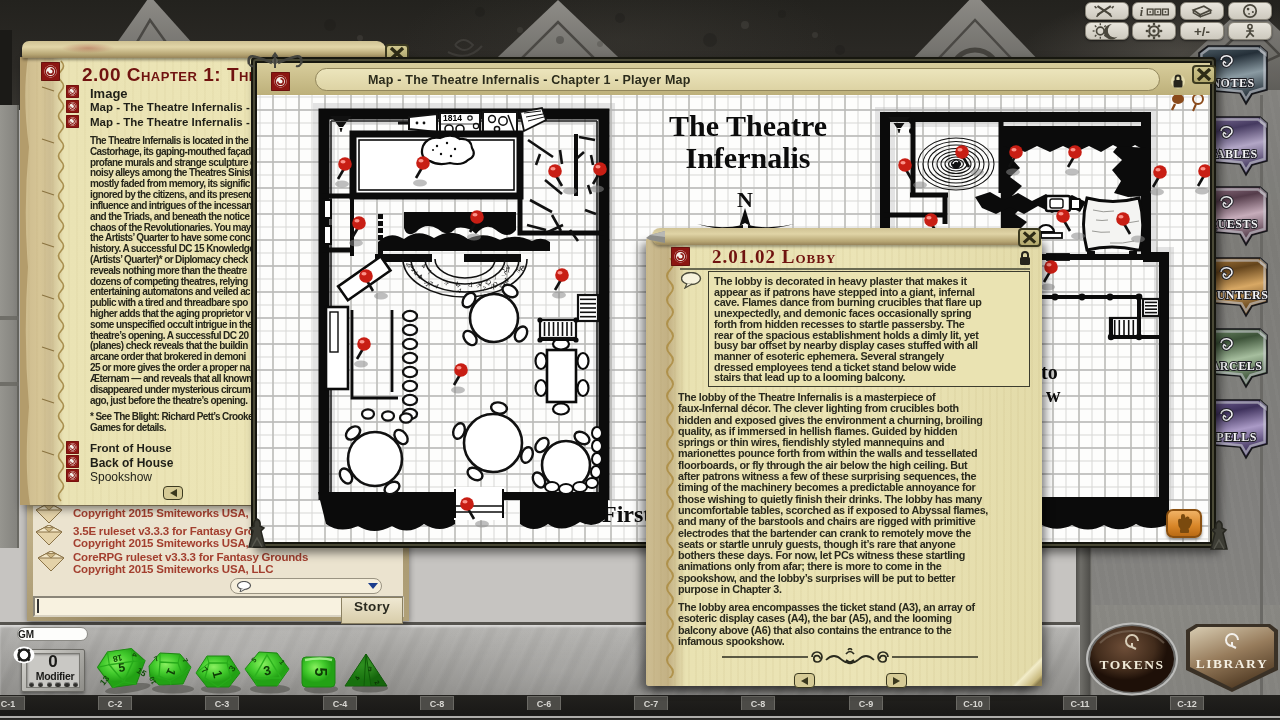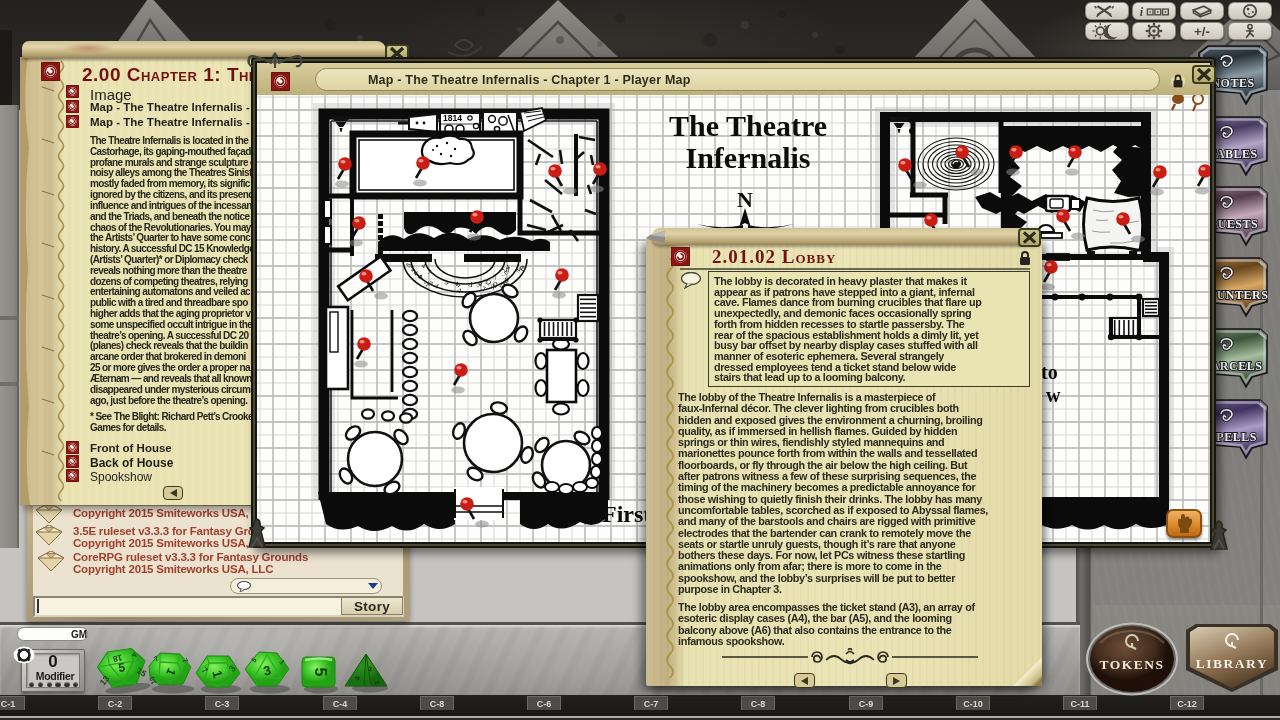--- a/index.html
+++ b/index.html
@@ -354,21 +354,21 @@
 
 <div style="position:absolute;left:230px;top:578px;width:152px;height:16px;background:#f5eedb;border:1px solid #9a9382;border-radius:8px"></div>
 <svg style="position:absolute;left:237px;top:581px" width="16" height="11" viewBox="0 0 16 11">
       <ellipse cx="7" cy="4.5" rx="6.5" ry="4" fill="#fff" stroke="#555" stroke-width="1.2"></ellipse>
       <path d="M4 8 L3 11 L8 8.4" fill="#fff" stroke="#555" stroke-width="1"></path>
     </svg>
 <div style="position:absolute;left:368px;top:583px;width:0;height:0;border-left:5px solid transparent;border-right:5px solid transparent;border-top:6px solid #1a3c8c"></div>
 
 <div style="position:absolute;left:33px;top:596px;width:371px;height:21px;background:#f8f2e0;border:2px solid #8a8578;border-right-color:#d8d2c2;border-bottom-color:#d8d2c2"></div>
 <div style="position:absolute;left:37px;top:599px;width:2px;height:14px;background:#333"></div>
-<div style="position:absolute;left:341px;top:597px;width:62px;height:18px;background:linear-gradient(180deg,#efe8d2,#d8cdaa);border:1px solid #8a8062;color:#2a2a20;font-weight:bold;font-size:13.5px;text-align:center;line-height:18px;letter-spacing:0.3px">Story</div>
+<div style="position:absolute;left:341px;top:597px;width:62px;height:27px;background:linear-gradient(180deg,#efe8d2,#d8cdaa);border:1px solid #8a8062;color:#2a2a20;font-weight:bold;font-size:13.5px;text-align:center;line-height:18px;letter-spacing:0.3px">Story</div>
 
 <div style="position:absolute;left:20px;top:41px;width:390px;height:466px">
 
 <div style="position:absolute;left:0;top:16px;width:390px;height:448px;background:repeating-linear-gradient(90deg,rgba(140,115,50,0.04) 0 2px,rgba(0,0,0,0) 2px 8px),linear-gradient(90deg,#cbb98c 0px,#d6c596 20px,#cdbd92 30px,#eae3b4 44px,#ece5b6 60%,#e5ddab);border-radius:2px 2px 10px 4px;box-shadow:3px 4px 8px rgba(0,0,0,0.45)"></div>
 
 <svg style="position:absolute;left:0;top:16px" width="48" height="448" viewBox="0 0 48 448">
 <path d="M8 0 Q2 40 9 90 Q3 150 8 210 Q3 280 9 350 Q4 410 10 448 L0 448 L0 0 Z" fill="#b39c6b"></path>
 <g stroke="#a98f4e" stroke-width="1.6" fill="none">
           <path d="M41 4 q5 5 0 10 q-5 5 0 10 M41 24 q5 5 0 10 q-5 5 0 10 M41 44 q5 5 0 10 q-5 5 0 10 M41 64 q5 5 0 10 q-5 5 0 10 M41 84 q5 5 0 10 q-5 5 0 10 M41 104 q5 5 0 10 q-5 5 0 10 M41 124 q5 5 0 10 q-5 5 0 10 M41 144 q5 5 0 10 q-5 5 0 10 M41 164 q5 5 0 10 q-5 5 0 10 M41 184 q5 5 0 10 q-5 5 0 10 M41 204 q5 5 0 10 q-5 5 0 10 M41 224 q5 5 0 10 q-5 5 0 10 M41 244 q5 5 0 10 q-5 5 0 10 M41 264 q5 5 0 10 q-5 5 0 10 M41 284 q5 5 0 10 q-5 5 0 10 M41 304 q5 5 0 10 q-5 5 0 10 M41 324 q5 5 0 10 q-5 5 0 10 M41 344 q5 5 0 10 q-5 5 0 10 M41 364 q5 5 0 10 q-5 5 0 10 M41 384 q5 5 0 10 q-5 5 0 10 M41 404 q5 5 0 10 q-5 5 0 10 M41 424 q5 5 0 10 q-5 5 0 10"></path>
         </g>
@@ -400,21 +400,21 @@
       <path d="M10 4.5 a5.5 5.5 0 1 0 5.5 5.5 c0 -3 -2.5 -5.5 -5.5 -5.5 m0 2.5 a3 3 0 1 1 -3 3" fill="none" stroke="#8c1612" stroke-width="1.6"></path>
     </svg>
 
 <div style="position:absolute;left:82px;top:64px;font-family:Liberation Sans, sans-serif;font-variant:small-caps;font-size:19px;font-weight:bold;color:#701310;letter-spacing:0.5px">2.00 Chapter 1: The</div>
 
 <svg style="position:absolute;left:66px;top:85px" width="13" height="13" viewBox="0 0 20 20">
       <rect x="0" y="0" width="20" height="20" rx="2" fill="#8c1612" stroke="#4a0a08" stroke-width="1"></rect>
       <circle cx="10" cy="10" r="6.5" fill="#f4f0ea"></circle>
       <path d="M10 4.5 a5.5 5.5 0 1 0 5.5 5.5 c0 -3 -2.5 -5.5 -5.5 -5.5 m0 2.5 a3 3 0 1 1 -3 3" fill="none" stroke="#8c1612" stroke-width="1.6"></path>
     </svg>
-<div style="position:absolute;left:90px;top:86px;font-size:15px;font-weight:normal;color:#1f1f18">Image</div>
+<div style="position:absolute;left:90px;top:86px;font-size:13px;font-weight:bold;color:#1f1f18">Image</div>
 <svg style="position:absolute;left:66px;top:100px" width="13" height="13" viewBox="0 0 20 20">
       <rect x="0" y="0" width="20" height="20" rx="2" fill="#8c1612" stroke="#4a0a08" stroke-width="1"></rect>
       <circle cx="10" cy="10" r="6.5" fill="#f4f0ea"></circle>
       <path d="M10 4.5 a5.5 5.5 0 1 0 5.5 5.5 c0 -3 -2.5 -5.5 -5.5 -5.5 m0 2.5 a3 3 0 1 1 -3 3" fill="none" stroke="#8c1612" stroke-width="1.6"></path>
     </svg>
 <div style="position:absolute;left:90px;top:101px;font-size:11.5px;font-weight:bold;color:#1f1f18">Map - The Theatre Infernalis - Play</div>
 <svg style="position:absolute;left:66px;top:115px" width="13" height="13" viewBox="0 0 20 20">
       <rect x="0" y="0" width="20" height="20" rx="2" fill="#8c1612" stroke="#4a0a08" stroke-width="1"></rect>
       <circle cx="10" cy="10" r="6.5" fill="#f4f0ea"></circle>
       <path d="M10 4.5 a5.5 5.5 0 1 0 5.5 5.5 c0 -3 -2.5 -5.5 -5.5 -5.5 m0 2.5 a3 3 0 1 1 -3 3" fill="none" stroke="#8c1612" stroke-width="1.6"></path>
@@ -1209,21 +1209,21 @@
 </g>
 </svg>
 
 <div class="khaki" style="left:794px;top:673px;width:21px;height:15px;border-width:1px;background:#d6cb96">
       <div style="width:0;height:0;border-top:4px solid transparent;border-bottom:4px solid transparent;border-right:7px solid #3a381e"></div>
     </div>
 <div class="khaki" style="left:886px;top:673px;width:21px;height:15px;border-width:1px;background:#d6cb96">
       <div style="width:0;height:0;border-top:4px solid transparent;border-bottom:4px solid transparent;border-left:7px solid #3a381e"></div>
     </div>
 
-<div style="position:absolute;left:17px;top:627px;width:71px;height:14px;background:#fdfdfb;border-radius:7px;border:1px solid #8a8984;color:#1a1a18;font-size:10px;font-weight:bold;text-align:right;line-height:13px">GM</div>
+<div style="position:absolute;left:17px;top:627px;width:71px;height:14px;background:#fdfdfb;border-radius:7px;border:1px solid #8a8984;color:#1a1a18;font-size:10px;font-weight:bold;text-align:left;line-height:13px">GM</div>
 
 <div style="position:absolute;left:21px;top:649px;width:64px;height:43px;background:linear-gradient(135deg,#d8d7d2,#8e8d88);border:1px solid #6a6964;border-radius:2px;box-shadow:0 2px 3px rgba(0,0,0,0.35)"></div>
 <div style="position:absolute;left:26px;top:653px;width:54px;height:35px;background:#c9c8c4;border:1px solid #7a7974;box-shadow:inset 1px 1px 2px rgba(0,0,0,0.3)"></div>
 <div style="position:absolute;left:26px;top:652px;width:54px;text-align:center;font-size:17px;font-weight:bold;color:#1a1a18">0</div>
 <div style="position:absolute;left:26px;top:670px;width:58px;text-align:center;font-size:10.5px;font-weight:bold;color:#1a1a18;letter-spacing:-0.3px">Modifier</div>
 <div style="position:absolute;left:29px;top:682px;width:50px;display:flex;gap:3.4px">
       <div style="width:5.4px;height:5.4px;border-radius:50%;background:#2e2d2a;box-shadow:inset 0 1px 1px rgba(255,255,255,0.5)"></div>
       <div style="width:5.4px;height:5.4px;border-radius:50%;background:#2e2d2a;box-shadow:inset 0 1px 1px rgba(255,255,255,0.5)"></div>
       <div style="width:5.4px;height:5.4px;border-radius:50%;background:#2e2d2a;box-shadow:inset 0 1px 1px rgba(255,255,255,0.5)"></div>
       <div style="width:5.4px;height:5.4px;border-radius:50%;background:#2e2d2a;box-shadow:inset 0 1px 1px rgba(255,255,255,0.5)"></div>

